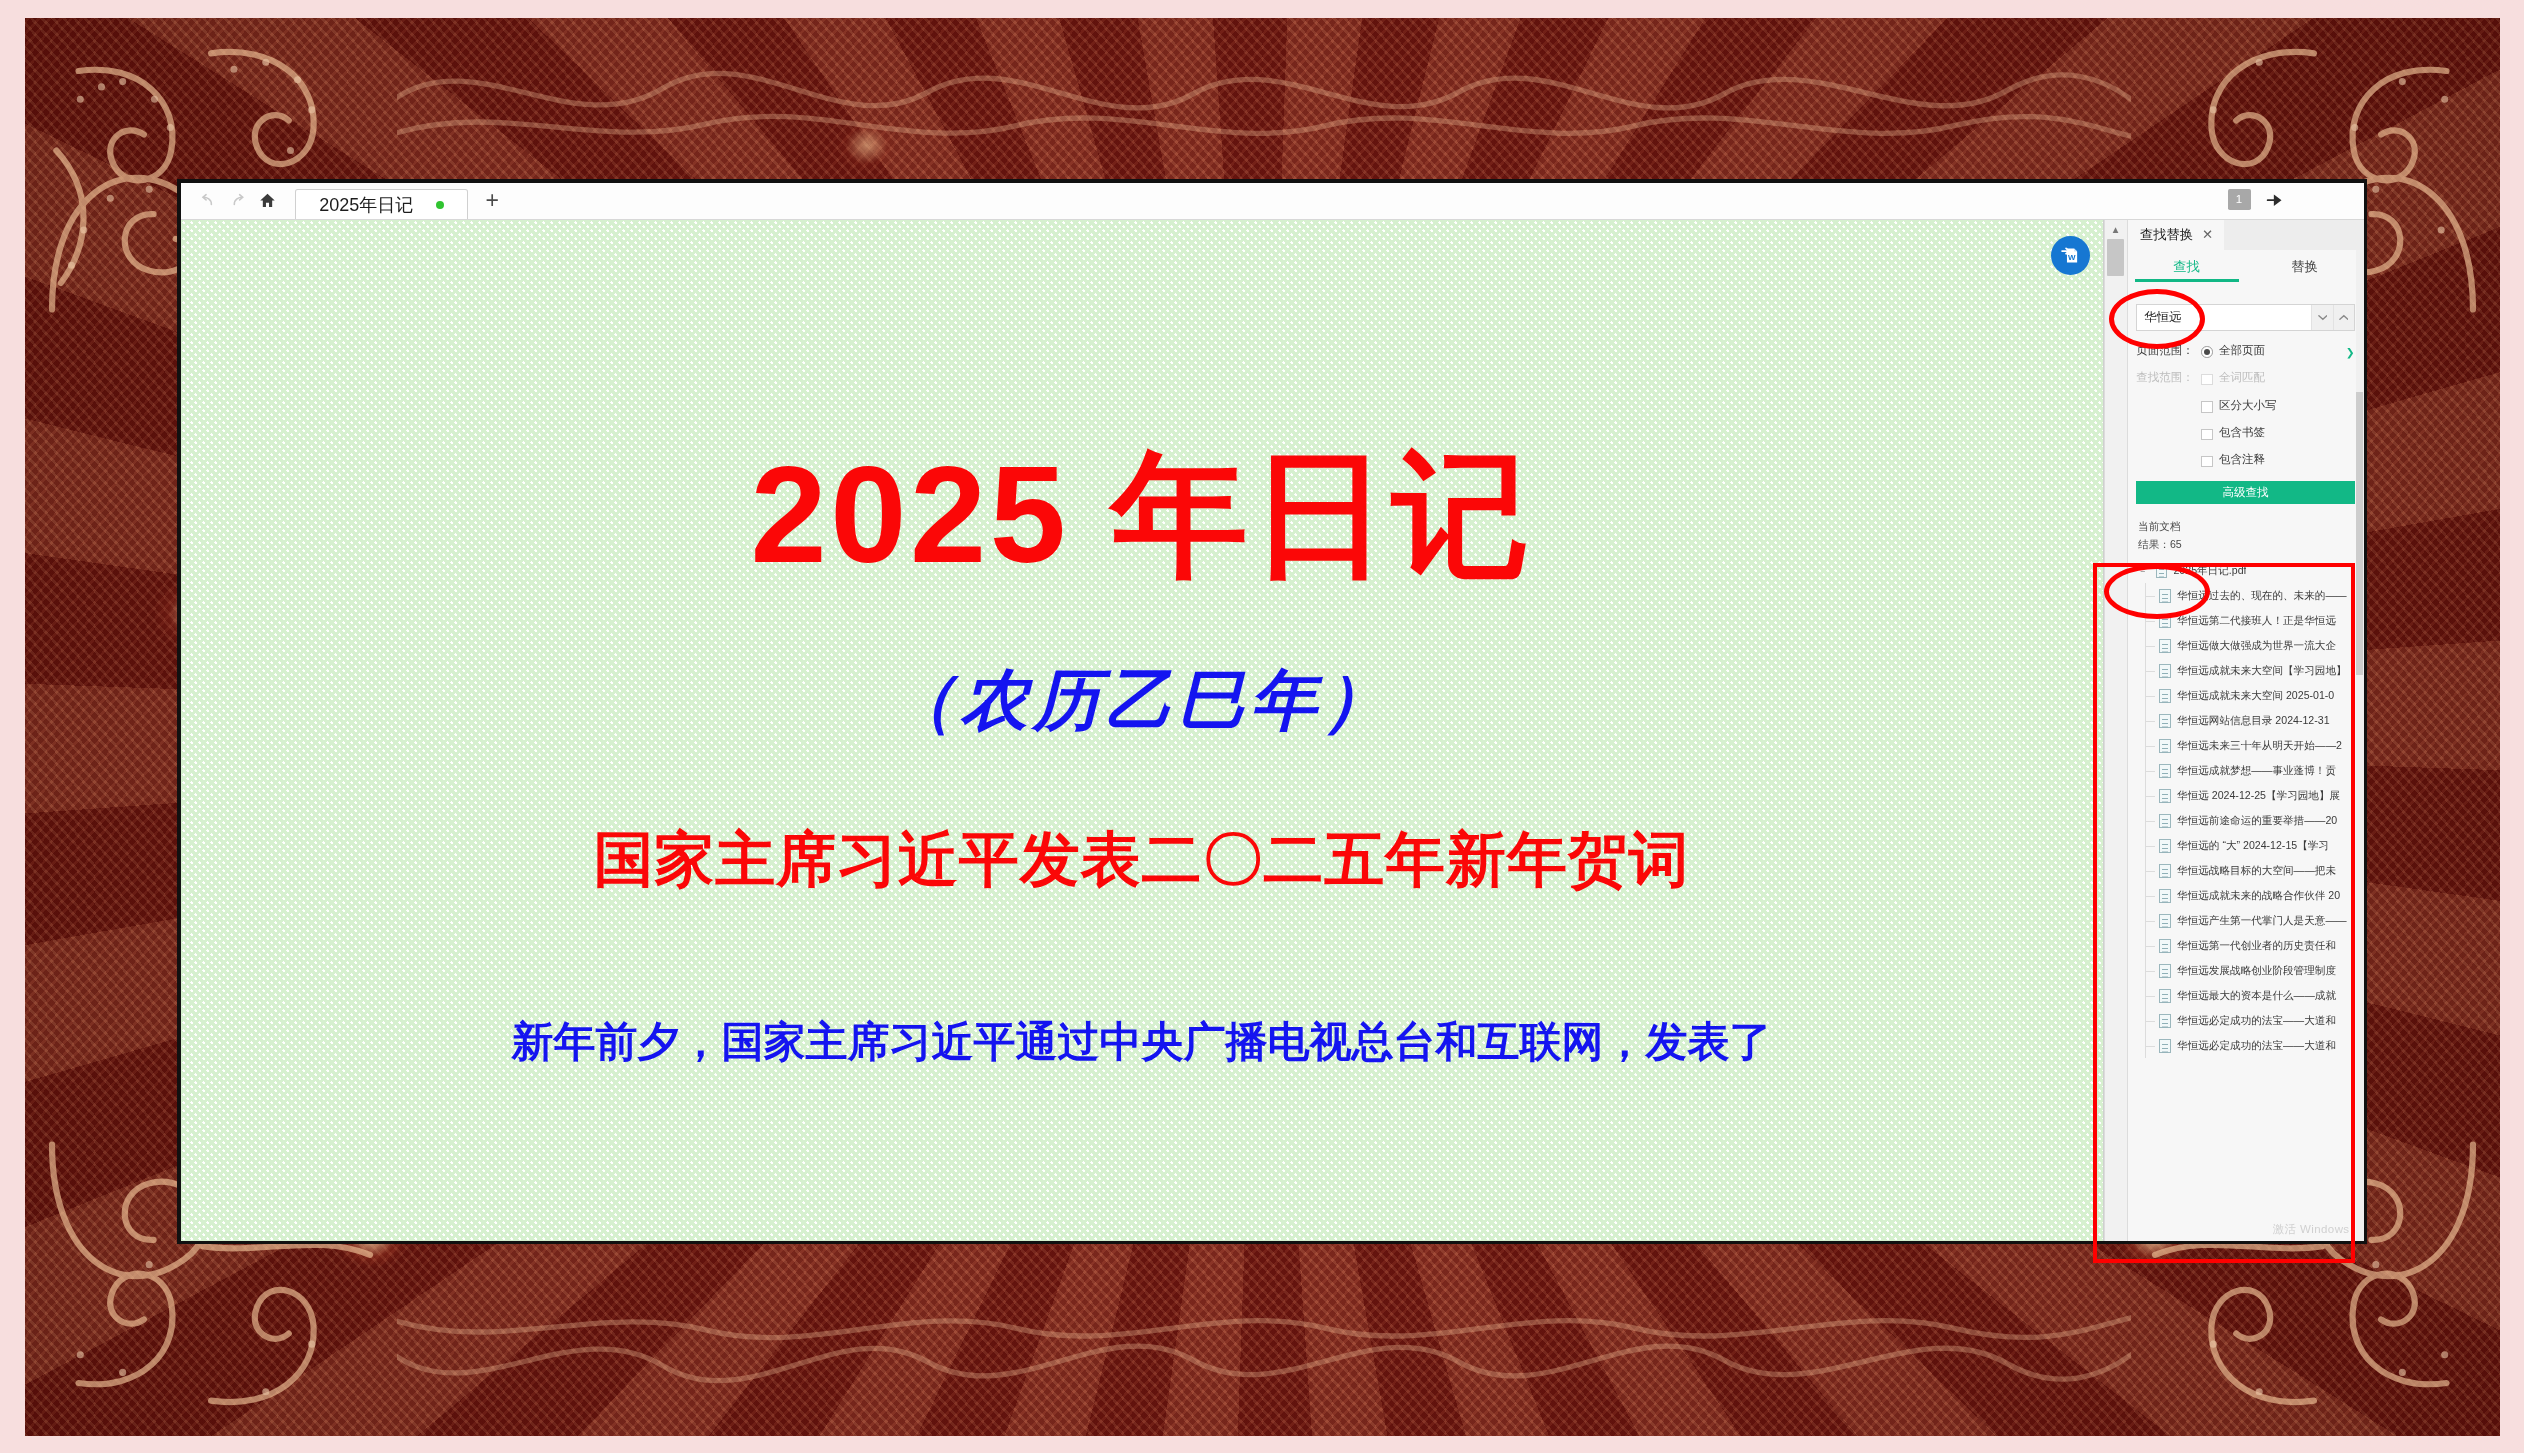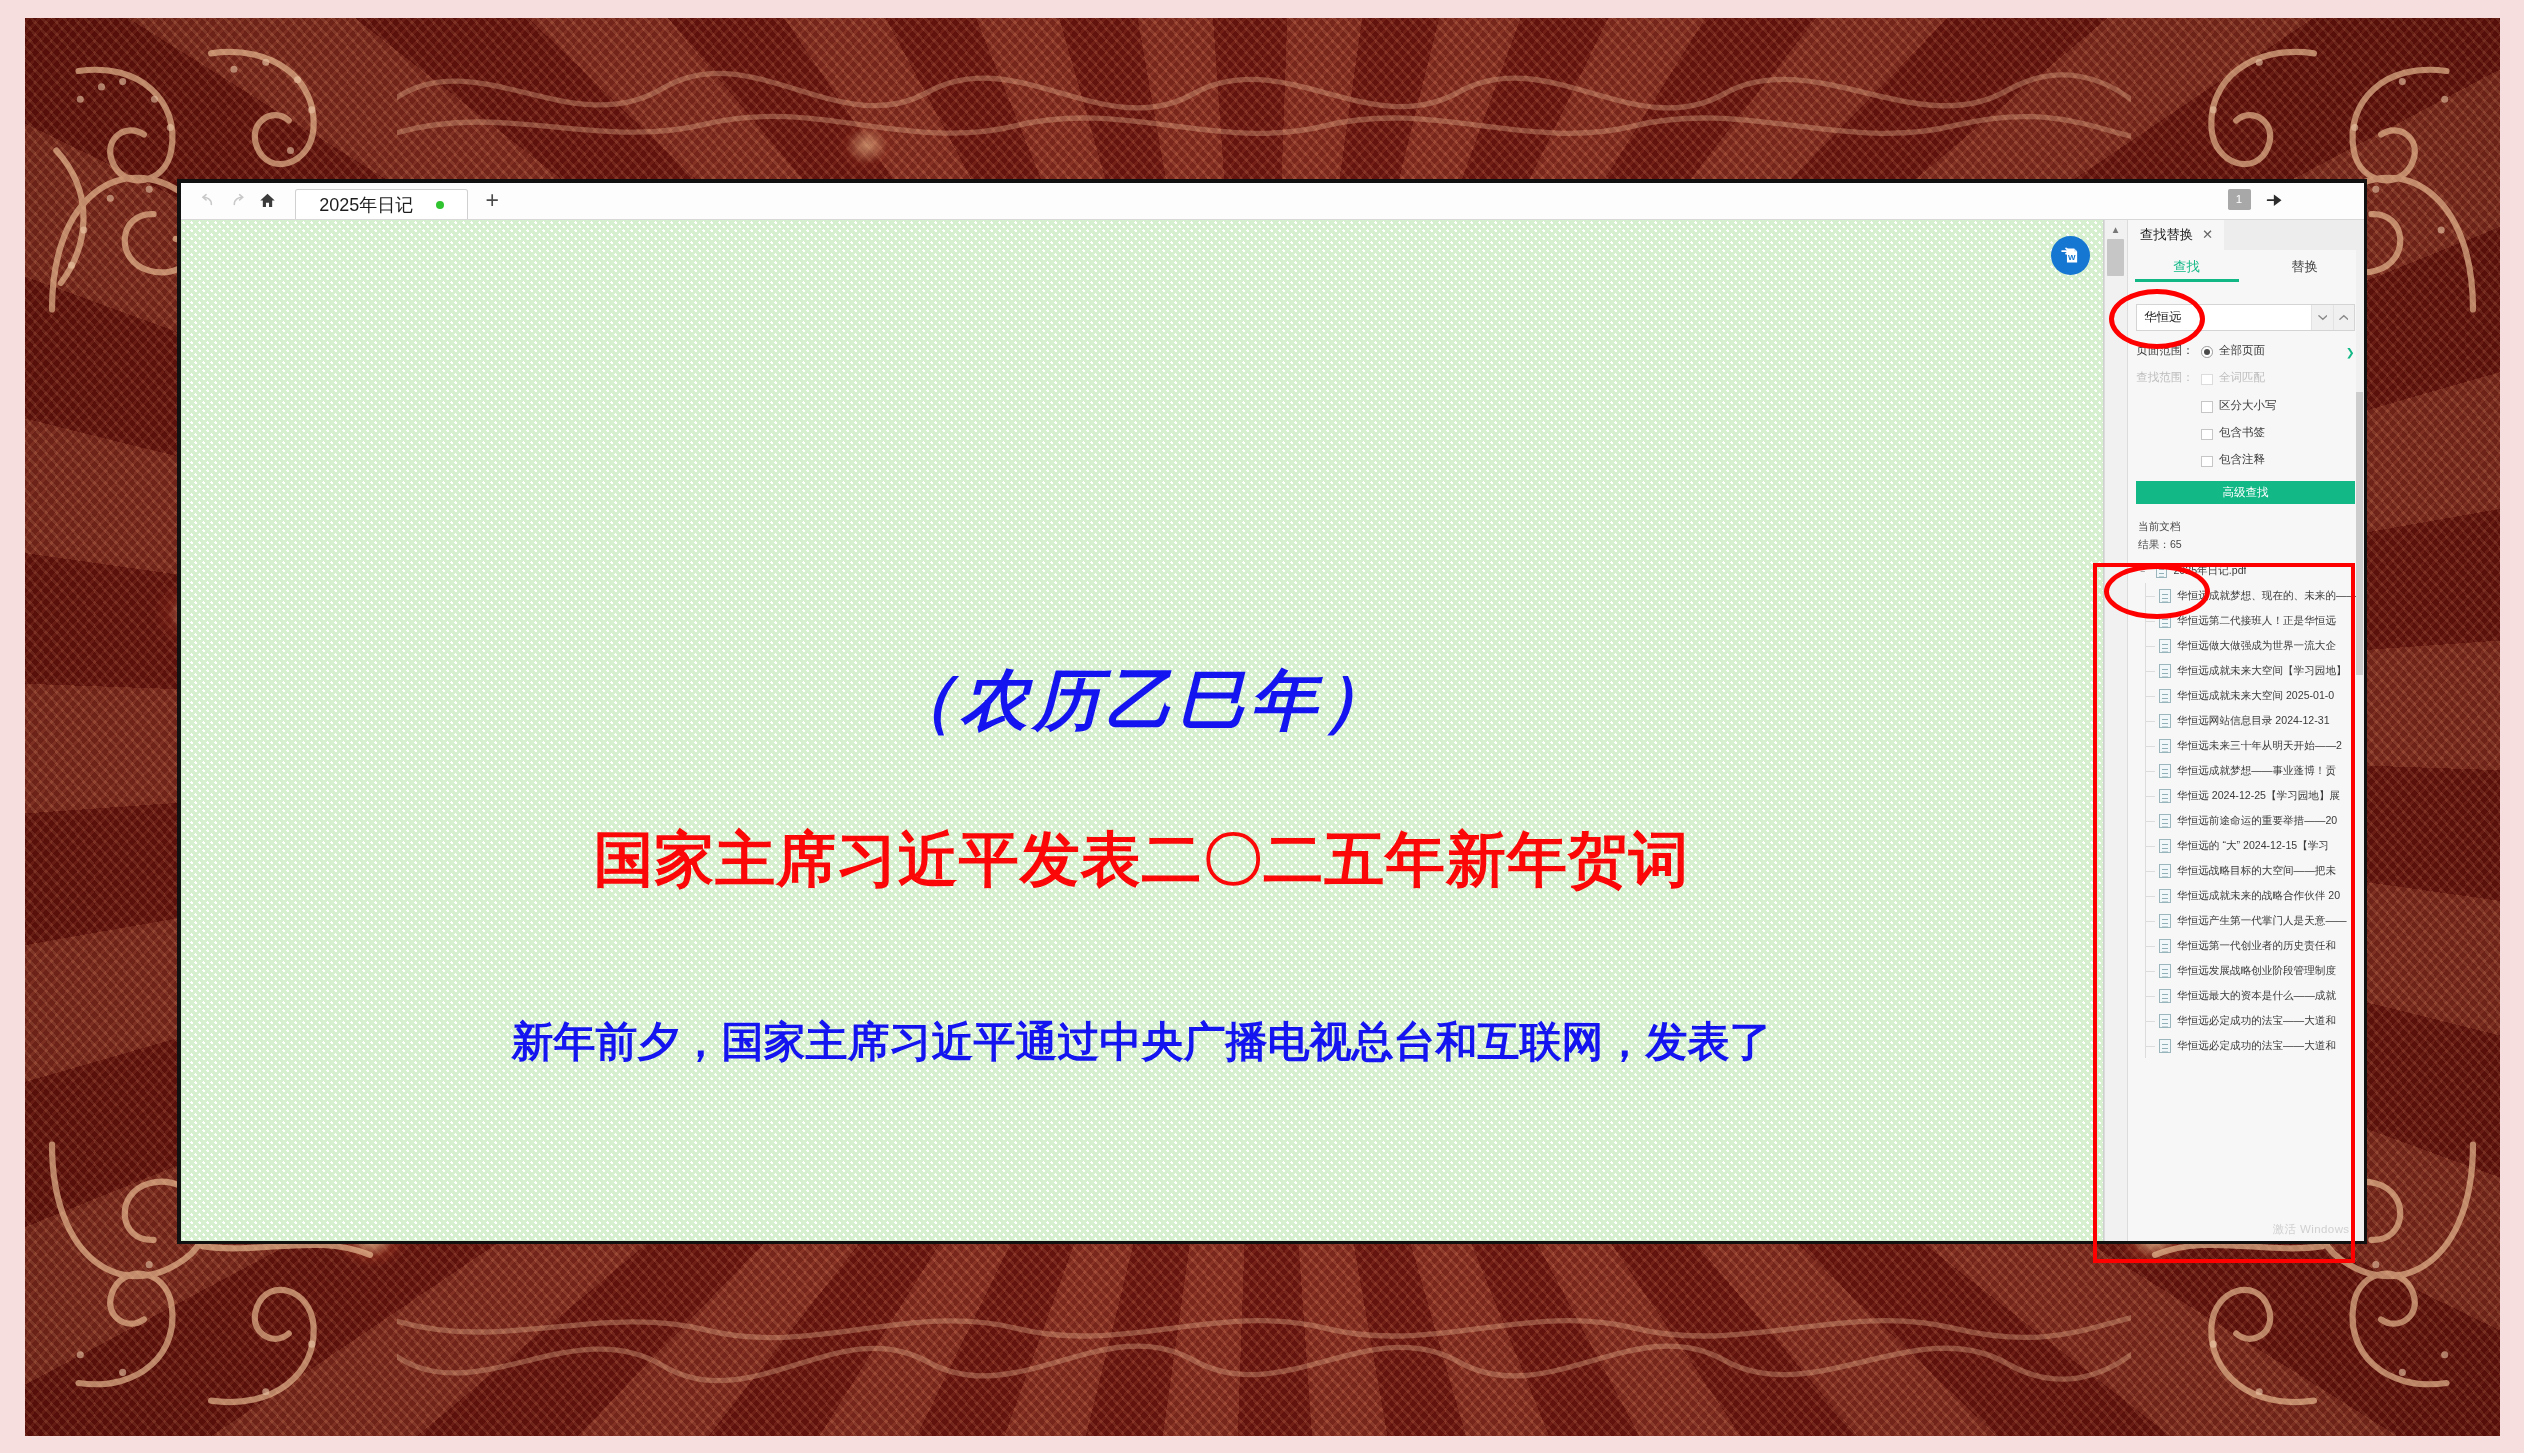--- a/index.html
+++ b/index.html
@@ -519,20 +519,21 @@
         <div id="pdf2word-icon">
           <svg width="23" height="23" viewBox="0 0 26 26" fill="none">
             <path d="M9 5 H17 L20.5 8.5 V21 H9 Z" fill="#ffffff"></path>
             <path d="M17 5 V8.5 H20.5 Z" fill="#cfe4f8"></path>
             <text x="14.5" y="18" font-family="Liberation Sans, sans-serif" font-size="9" font-weight="bold" fill="#1677d2" text-anchor="middle">W</text>
             <path d="M3.5 8 H10.5" stroke="#ffffff" stroke-width="2" stroke-linecap="round"></path>
             <path d="M8 5 L11.5 8 L8 11" stroke="#ffffff" stroke-width="2" stroke-linecap="round" stroke-linejoin="round" fill="none"></path>
           </svg>
         </div>
 
+        <div class="doc-text" id="doc-title">2025 年日记</div>
         <div class="doc-text" id="doc-subtitle">（农历乙巳年）</div>
         <div class="doc-text" id="doc-para">新年前夕，国家主席习近平通过中央广播电视总台和互联网，发表了</div>
         <div class="doc-text" id="doc-headline">国家主席习近平发表二〇二五年新年贺词</div>
       </div>
 
       <div id="page-scroll">
         <div class="sb-arrow">▲</div>
         <div class="sb-thumb"></div>
       </div>
 
@@ -603,21 +604,21 @@
 
         <div id="results-tree">
           <div class="tree-root">
             <span class="exp">−</span>
             <span class="doc-ico"></span>
             <span class="tree-label">2025年日记.pdf</span>
           </div>
           <div id="result-items">
                 <div class="tree-item">
                   <span class="doc-ico"></span>
-                  <span class="tree-label">华恒远成就梦想、现在的、未来的——</span>
+                  <span class="tree-label">华恒远过去的、现在的、未来的——</span>
                 </div>
                 <div class="tree-item">
                   <span class="doc-ico"></span>
                   <span class="tree-label">华恒远第二代接班人！正是华恒远</span>
                 </div>
                 <div class="tree-item">
                   <span class="doc-ico"></span>
                   <span class="tree-label">华恒远做大做强成为世界一流大企</span>
                 </div>
                 <div class="tree-item">

